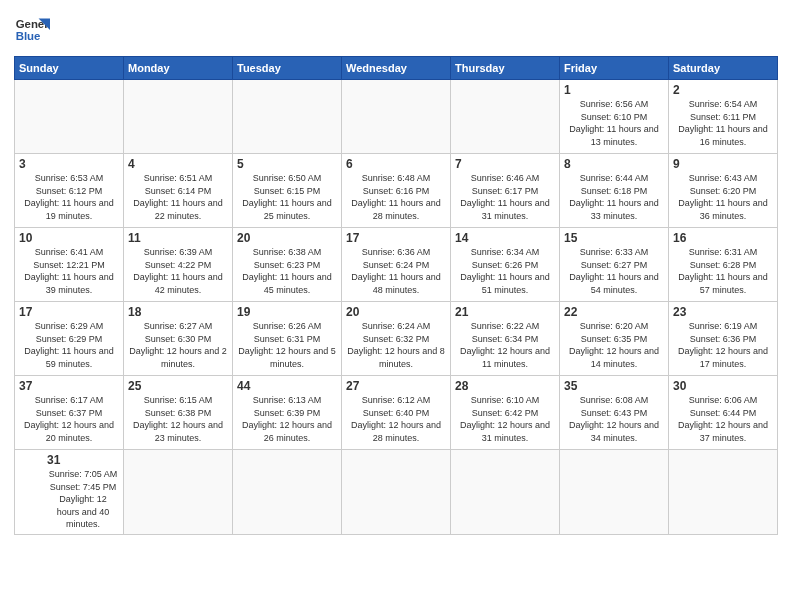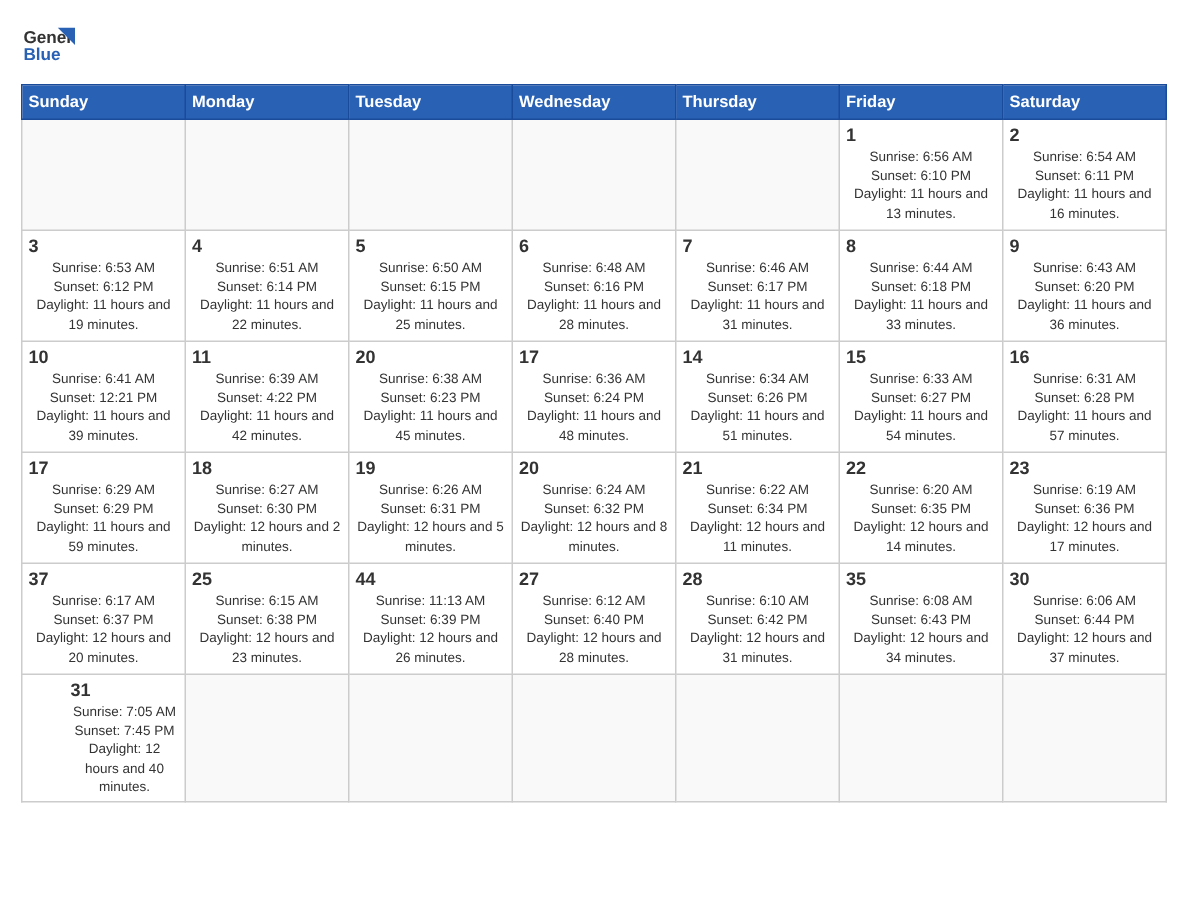--- a/index.html
+++ b/index.html
@@ -308,21 +308,21 @@
           </td>
           <td>
             <span class="day-num">25</span>
             <div class="day-info">Sunrise: 6:15 AM
 Sunset: 6:38 PM
 Daylight: 12 hours
 and 23 minutes.</div>
           </td>
           <td>
             <span class="day-num">44</span>
-            <div class="day-info">Sunrise: 11:13 AM
+            <div class="day-info">Sunrise: 6:13 AM
 Sunset: 6:39 PM
 Daylight: 12 hours
 and 26 minutes.</div>
           </td>
           <td>
             <span class="day-num">27</span>
             <div class="day-info">Sunrise: 6:12 AM
 Sunset: 6:40 PM
 Daylight: 12 hours
 and 28 minutes.</div>

